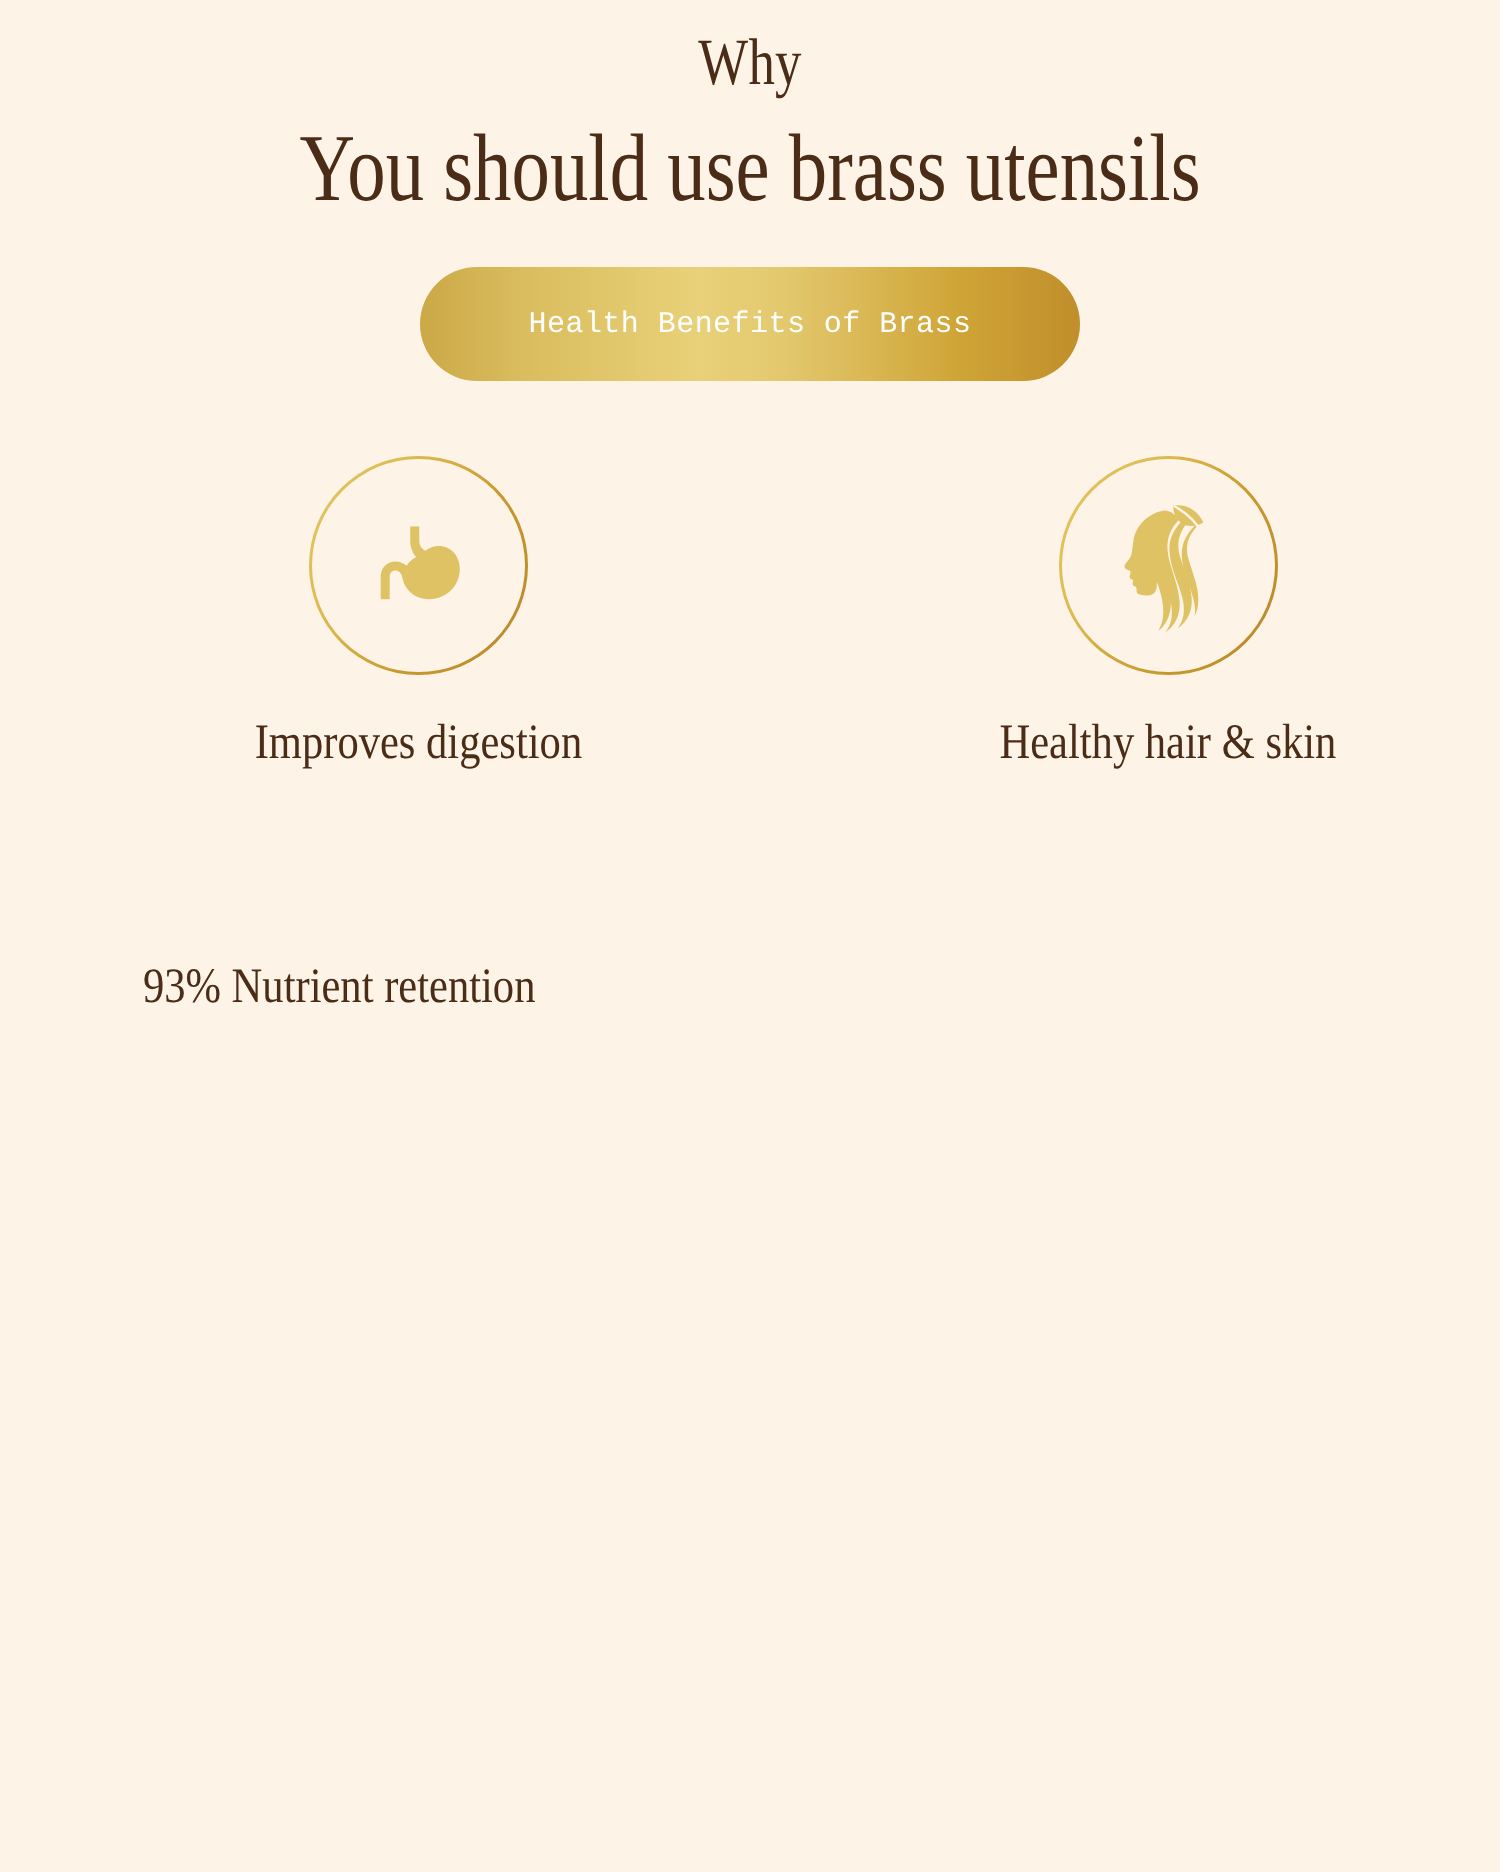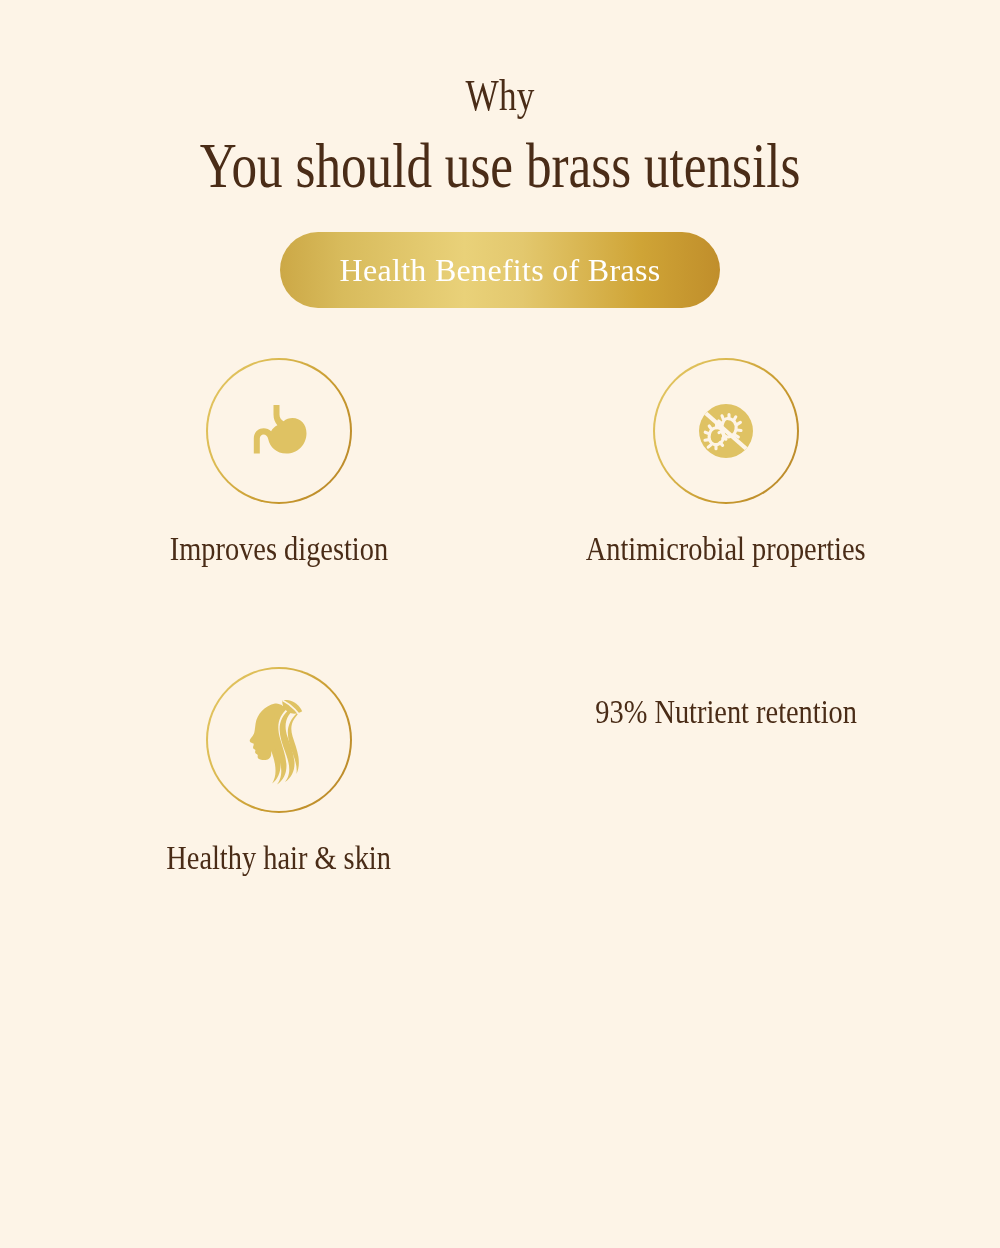--- a/index.html
+++ b/index.html
@@ -14,21 +14,21 @@
 
   .page {
     position: relative;
     width: 1000px;
     height: 1248px;
     background: #FDF4E7;
   }
 
   
   .header {
-    padding-top: 74px;
+    padding-top: 20px;
     text-align: center;
   }
 
   .kicker {
     font-family: "Liberation Serif", serif;
     font-size: 44px;
     line-height: 1.0;
     color: #4A2C17;
     letter-spacing: 0.2px;
     transform: scaleX(0.80);
@@ -61,22 +61,22 @@
     height: 76px;
     border-radius: 38px;
     background: linear-gradient(90deg,
         #CCA846 0%,
         #D8BB5C 14%,
         #E9D179 42%,
         #E3C86E 55%,
         #CFA436 82%,
         #C08E2B 100%);
     color: #FFFFFF;
-    font-family: Liberation Serif, serif;
-    font-size: 32px;
+    font-family: Liberation Mono, monospace;
+    font-size: 20px;
     letter-spacing: 0.3px;
   }
 
   
   .grid {
     margin-top: 50px;
     display: grid;
     grid-template-columns: 1fr 1fr;
     row-gap: 12px;
   }
@@ -145,53 +145,20 @@
                      C27.6 44.0 25.7 42.4 23.6 42.4 C21.4 42.4 19.8 44.0 19.8 46.6
                      L19.8 61.5 L13.8 61.5 L13.8 46.6 C13.8 40.5 18.0 36.3 23.6 36.3
                      C26.6 36.3 29.2 37.4 31.1 39.2 C32.6 36.6 34.8 34.6 37.4 33.3
                      C35.0 30.6 33.5 27.0 33.5 22.5 Z" fill="#DFC263"></path>
           </svg>
         </span>
       </div>
       <div class="caption">Improves digestion</div>
     </div>
 
-    <div class="cell right">
-      <div class="ring">
-        <span>
-          <svg width="80" height="80" viewBox="0 0 80 80" aria-hidden="true">
-            <defs>
-              <clipPath id="germClip">
-                  <circle cx="40" cy="40" r="27"></circle>
-                </clipPath>
-            </defs>
-            <circle cx="40" cy="40" r="27" fill="#DFC263"></circle>
-            <g clip-path="url(#germClip)" fill="none" stroke="#FDF4E7" stroke-width="3.1" stroke-linecap="round">
-
-              <path d="M41.5 27.5 C47.5 27.5 51.0 32.5 50.0 38.5 C49.1 43.9 44.6 47.0 40.4 45.6
-                       C36.3 44.2 35.0 39.0 36.2 34.0 C37.1 30.2 38.8 27.5 41.5 27.5 Z"></path>
-
-              <path d="M43.0 23.6 L43.0 27.6 M49.8 25.8 L47.8 29.2 M54.4 31.4 L51.2 33.4
-                       M55.0 39.5 L51.0 39.0 M52.4 46.0 L49.0 44.0 M36.0 24.8 L37.4 28.4
-                       M32.6 30.0 L35.4 32.3 M33.0 41.6 L36.2 40.2"></path>
-
-              <path d="M30.0 36.8 C35.0 36.0 38.2 40.0 37.6 45.6 C37.0 51.2 32.6 54.6 28.2 53.4
-                       C23.8 52.2 22.2 47.2 23.6 42.5 C24.7 38.9 27.0 37.2 30.0 36.8 Z"></path>
-
-              <path d="M30.6 32.8 L30.6 36.8 M23.2 35.0 L25.6 38.4 M19.2 41.2 L22.8 42.6
-                       M19.0 49.2 L23.0 48.6 M22.2 56.2 L25.2 53.6 M30.0 57.8 L30.0 54.0
-                       M36.6 54.4 L34.0 51.6 M40.0 48.2 L37.0 47.0"></path>
-            </g>
-
-            <line x1="19.5" y1="22.0" x2="60.5" y2="58.0" stroke="#FDF4E7" stroke-width="4.2" stroke-linecap="butt" clip-path="url(#germClip)"></line>
-          </svg>
-        </span>
-      </div>
-      <div class="caption">Antimicrobial properties</div>
-    </div>
 
 
 
     <div class="cell left">
       <div class="ring">
         <span>
           <svg width="84" height="94" viewBox="0 0 84 94" aria-hidden="true">
             <g fill="#DFC263">
 
               <path d="M38.0 10.5 C28.0 12.5 20.0 21.0 18.6 30.5

